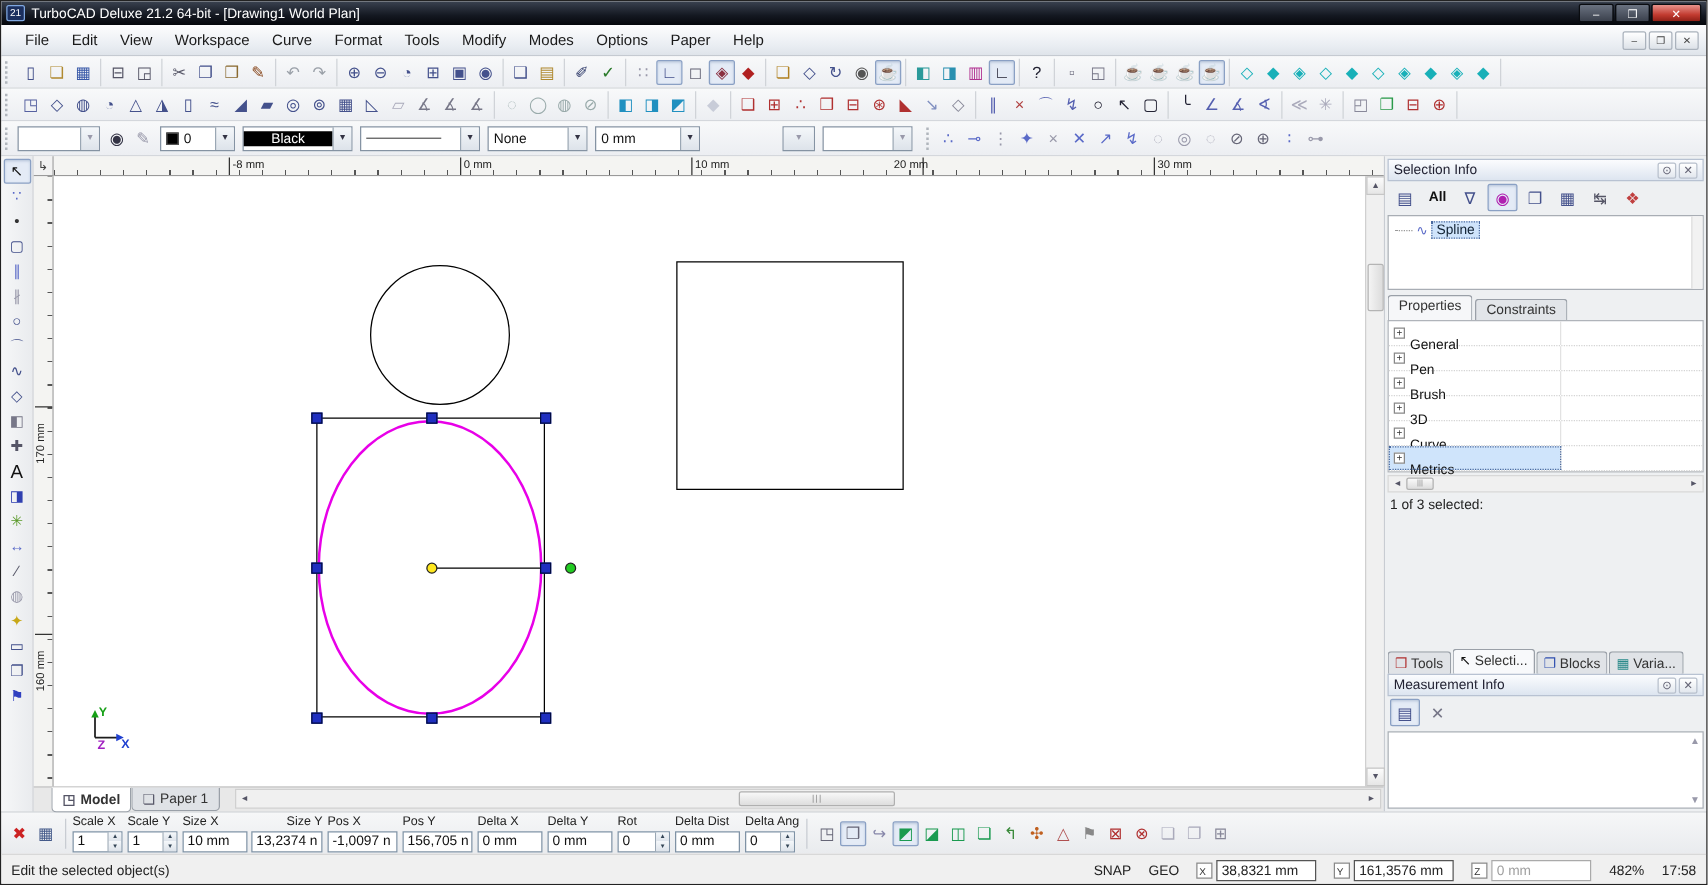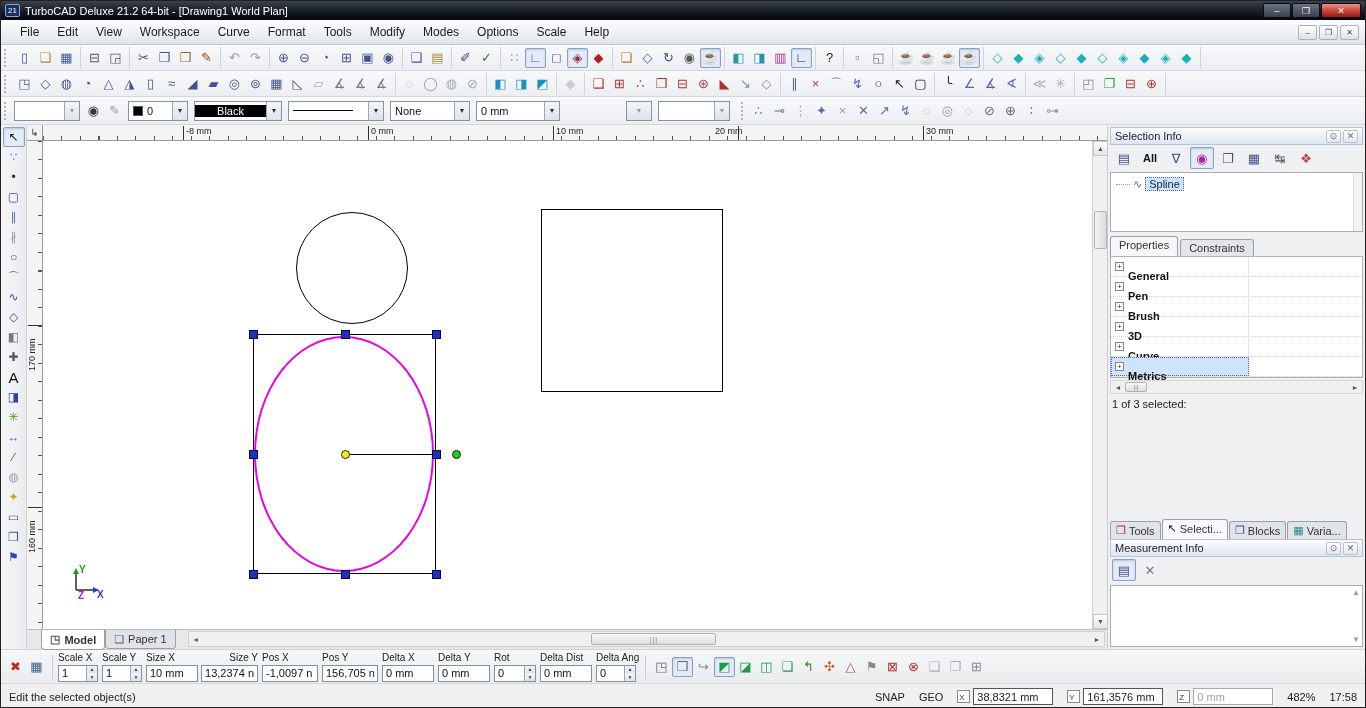--- a/index.html
+++ b/index.html
@@ -108,21 +108,21 @@
   .pg-header{display:flex;height:18px;background:linear-gradient(#fcfcfc,#eee);border-bottom:1px solid #c8c8c8;
     font-size:11px;color:#333;align-items:center;}
   .pg-h1{width:55%;padding-left:6px;border-right:1px solid #d0d0d0;display:flex;align-items:center;gap:4px;}
   .pg-h2{flex:1;padding-left:6px;}
   .prop-row{display:flex;height:20px;align-items:center;border-bottom:1px dotted #d4d4d4;font-size:11px;}
   .prop-row .cell1{width:55%;display:flex;align-items:center;gap:4px;padding-left:4px;height:100%;border-right:1px solid #e2e2e2;}
   .prop-row .cell2{flex:1;height:100%;}
   .prop-row.sel .cell1{background:#cfe4fb;outline:1px dotted #4a6aa0;outline-offset:-1px;}
   .expander{width:9px;height:9px;border:1px solid #888;background:#fff;font-size:8px;line-height:7px;
     display:flex;align-items:center;justify-content:center;color:#333;}
-  .prop-label{font-weight:bold;color:#111;margin-top:19px;}
+  .prop-label{font-weight:normal;color:#111;margin-top:19px;}
   .pg-scroll{display:flex;align-items:center;height:14px;margin-top:2px;background:#f0f0f0;border:1px solid #d8d8d8;}
   .pg-scroll .ar{width:14px;text-align:center;font-size:7px;color:#556;}
   .pg-thumb{width:22px;height:10px;background:linear-gradient(#fafafa,#ddd);border:1px solid #b0b0b0;border-radius:2px;
      display:flex;align-items:center;justify-content:center;font-size:6px;color:#888;}
   .sel-count{font-size:11px;color:#222;padding:4px 2px;}
   .bottom-tabs{display:flex;align-items:flex-end;height:22px;margin-top:auto;}
   .btab{display:flex;align-items:center;gap:3px;padding:2px 5px;font-size:11px;border:1px solid #9aa0a8;
     border-bottom:none;border-radius:3px 3px 0 0;background:#e0e3e7;margin-right:1px;color:#333;white-space:nowrap;}
   .btab.active{background:#f8f9fb;padding-bottom:4px;}
   .meas-content{height:62px;background:#fff;border:1px solid #a8adb4;margin:2px 0;position:relative;}
@@ -171,21 +171,21 @@
         <div class="menu-item">File</div>
         <div class="menu-item">Edit</div>
         <div class="menu-item">View</div>
         <div class="menu-item">Workspace</div>
         <div class="menu-item">Curve</div>
         <div class="menu-item">Format</div>
         <div class="menu-item">Tools</div>
         <div class="menu-item">Modify</div>
         <div class="menu-item">Modes</div>
         <div class="menu-item">Options</div>
-        <div class="menu-item">Scale</div>
+        <div class="menu-item">Paper</div>
         <div class="menu-item">Help</div>
       </div>
     <div class="mdibtns">
       <div class="mdibtn">–</div>
       <div class="mdibtn">❐</div>
       <div class="mdibtn">✕</div>
     </div>
   </div>
 
   <div class="tbrow tbrow1">

